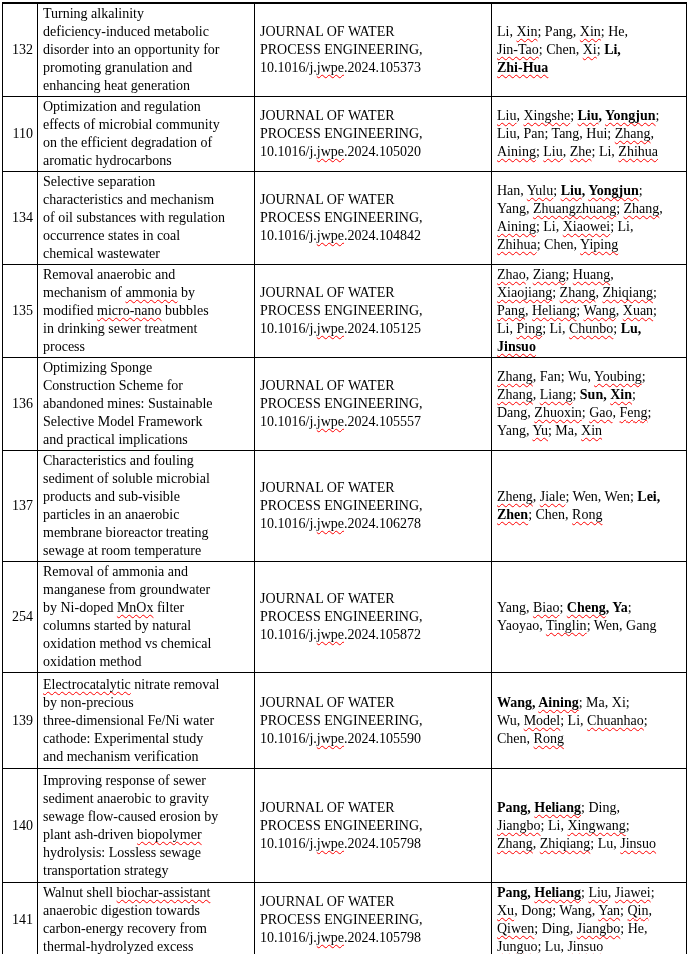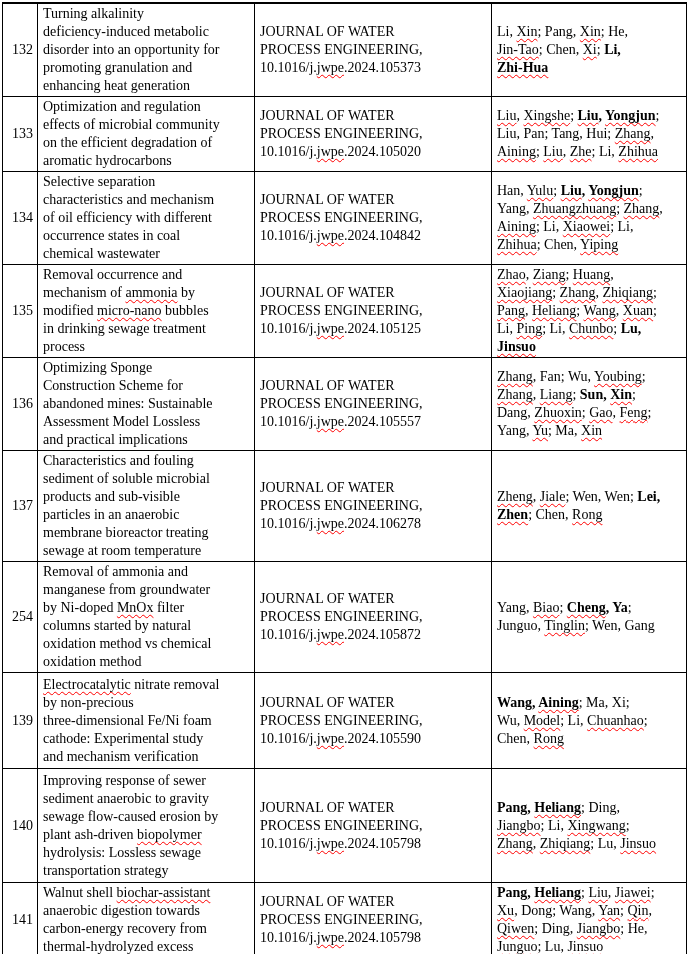--- a/index.html
+++ b/index.html
@@ -64,58 +64,58 @@
       <col style="width:195px">
     </colgroup>
     <tbody>
         <tr style="height: 92px;">
           <td class="col-num">132</td>
           <td class="col-title"><span>Turning alkalinity</span><br><span>deficiency-induced metabolic</span><br><span>disorder into an opportunity for</span><br><span>promoting granulation and</span><br><span>enhancing heat generation</span></td>
           <td class="col-journal"><span>JOURNAL OF WATER</span><br><span>PROCESS ENGINEERING,</span><br><span>10.1016/j.</span><span class="sq">jwpe</span><span>.2024.105373</span></td>
           <td class="col-authors"><span>Li, </span><span class="sq">Xin</span><span>; Pang, </span><span class="sq">Xin</span><span>; He,</span><br><span class="sq">Jin-Tao</span><span>; Chen, </span><span class="sq">Xi</span><span>; </span><span class="b">Li,</span><br><span class="b sq">Zhi-Hua</span></td>
         </tr>
         <tr style="height: 75px;">
-          <td class="col-num">133</td>
+          <td class="col-num">110</td>
           <td class="col-title"><span>Optimization and regulation</span><br><span>effects of microbial community</span><br><span>on the efficient degradation of</span><br><span>aromatic hydrocarbons</span></td>
           <td class="col-journal"><span>JOURNAL OF WATER</span><br><span>PROCESS ENGINEERING,</span><br><span>10.1016/j.</span><span class="sq">jwpe</span><span>.2024.105020</span></td>
           <td class="col-authors"><span class="sq">Liu</span><span>, </span><span class="sq">Xingshe</span><span>; </span><span class="b sq">Liu</span><span class="b">, </span><span class="b sq">Yongjun</span><span>;</span><br><span>Liu, Pan; Tang, Hui; </span><span class="sq">Zhang</span><span>,</span><br><span class="sq">Aining</span><span>; </span><span class="sq">Liu</span><span>, </span><span class="sq">Zhe</span><span>; Li, </span><span class="sq">Zhihua</span></td>
         </tr>
         <tr style="height: 91px;">
           <td class="col-num">134</td>
-          <td class="col-title"><span>Selective separation</span><br><span>characteristics and mechanism</span><br><span>of oil efficiency with different</span><br><span>occurrence states in coal</span><br><span>chemical wastewater</span></td>
+          <td class="col-title"><span>Selective separation</span><br><span>characteristics and mechanism</span><br><span>of oil substances with regulation</span><br><span>occurrence states in coal</span><br><span>chemical wastewater</span></td>
           <td class="col-journal"><span>JOURNAL OF WATER</span><br><span>PROCESS ENGINEERING,</span><br><span>10.1016/j.</span><span class="sq">jwpe</span><span>.2024.104842</span></td>
           <td class="col-authors"><span>Han, </span><span class="sq">Yulu</span><span>; </span><span class="b sq">Liu</span><span class="b">, </span><span class="b sq">Yongjun</span><span>;</span><br><span>Yang, </span><span class="sq">Zhuangzhuang</span><span>; </span><span class="sq">Zhang</span><span>,</span><br><span class="sq">Aining</span><span>; Li, </span><span class="sq">Xiaowei</span><span>; Li,</span><br><span class="sq">Zhihua</span><span>; Chen, </span><span class="sq">Yiping</span></td>
         </tr>
         <tr style="height: 93px;">
           <td class="col-num">135</td>
-          <td class="col-title"><span>Removal occurrence and</span><br><span>mechanism of </span><span class="sq">ammonia</span><span> by</span><br><span>modified </span><span class="sq">micro-nano</span><span> bubbles</span><br><span>in drinking sewage treatment</span><br><span>process</span></td>
+          <td class="col-title"><span>Removal anaerobic and</span><br><span>mechanism of </span><span class="sq">ammonia</span><span> by</span><br><span>modified </span><span class="sq">micro-nano</span><span> bubbles</span><br><span>in drinking sewer treatment</span><br><span>process</span></td>
           <td class="col-journal"><span>JOURNAL OF WATER</span><br><span>PROCESS ENGINEERING,</span><br><span>10.1016/j.</span><span class="sq">jwpe</span><span>.2024.105125</span></td>
           <td class="col-authors"><span class="sq">Zhao</span><span>, </span><span class="sq">Ziang</span><span>; </span><span class="sq">Huang</span><span>,</span><br><span class="sq">Xiaojiang</span><span>; </span><span class="sq">Zhang</span><span>, </span><span class="sq">Zhiqiang</span><span>;</span><br><span class="sq">Pang</span><span>, </span><span class="sq">Heliang</span><span>; </span><span class="sq">Wang</span><span>, </span><span class="sq">Xuan</span><span>;</span><br><span>Li, </span><span class="sq">Ping</span><span>; Li, </span><span class="sq">Chunbo</span><span>; </span><span class="b">Lu,</span><br><span class="b sq">Jinsuo</span></td>
         </tr>
         <tr style="height: 87px;">
           <td class="col-num">136</td>
-          <td class="col-title"><span>Optimizing Sponge</span><br><span>Construction Scheme for</span><br><span>abandoned mines: Sustainable</span><br><span>Assessment Model Lossless</span><br><span>and practical implications</span></td>
+          <td class="col-title"><span>Optimizing Sponge</span><br><span>Construction Scheme for</span><br><span>abandoned mines: Sustainable</span><br><span>Selective Model Framework</span><br><span>and practical implications</span></td>
           <td class="col-journal"><span>JOURNAL OF WATER</span><br><span>PROCESS ENGINEERING,</span><br><span>10.1016/j.</span><span class="sq">jwpe</span><span>.2024.105557</span></td>
           <td class="col-authors"><span class="sq">Zhang</span><span>, Fan; Wu, </span><span class="sq">Youbing</span><span>;</span><br><span class="sq">Zhang</span><span>, </span><span class="sq">Liang</span><span>; </span><span class="b">Sun, </span><span class="b sq">Xin</span><span>;</span><br><span>Dang, </span><span class="sq">Zhuoxin</span><span>; </span><span class="sq">Gao</span><span>, </span><span class="sq">Feng</span><span>;</span><br><span>Yang, </span><span class="sq">Yu</span><span>; Ma, </span><span class="sq">Xin</span></td>
         </tr>
         <tr style="height: 106px;">
           <td class="col-num">137</td>
           <td class="col-title"><span>Characteristics and fouling</span><br><span>sediment of soluble microbial</span><br><span>products and sub-visible</span><br><span>particles in an anaerobic</span><br><span>membrane bioreactor treating</span><br><span>sewage at room temperature</span></td>
           <td class="col-journal"><span>JOURNAL OF WATER</span><br><span>PROCESS ENGINEERING,</span><br><span>10.1016/j.</span><span class="sq">jwpe</span><span>.2024.106278</span></td>
           <td class="col-authors"><span class="sq">Zheng</span><span>, </span><span class="sq">Jiale</span><span>; Wen, Wen; </span><span class="b">Lei,</span><br><span class="b sq">Zhen</span><span>; Chen, </span><span class="sq">Rong</span></td>
         </tr>
         <tr style="height: 109px;">
           <td class="col-num">254</td>
           <td class="col-title"><span>Removal of ammonia and</span><br><span>manganese from groundwater</span><br><span>by Ni-doped </span><span class="sq">MnOx</span><span> filter</span><br><span>columns started by natural</span><br><span>oxidation method vs chemical</span><br><span>oxidation method</span></td>
           <td class="col-journal"><span>JOURNAL OF WATER</span><br><span>PROCESS ENGINEERING,</span><br><span>10.1016/j.</span><span class="sq">jwpe</span><span>.2024.105872</span></td>
-          <td class="col-authors"><span>Yang, </span><span class="sq">Biao</span><span>; </span><span class="b sq">Cheng</span><span class="b">, </span><span class="b">Ya</span><span>;</span><br><span>Junguo, </span><span class="sq">Tinglin</span><span>; Wen, Gang</span></td>
+          <td class="col-authors"><span>Yang, </span><span class="sq">Biao</span><span>; </span><span class="b sq">Cheng</span><span class="b">, </span><span class="b">Ya</span><span>;</span><br><span>Yaoyao, </span><span class="sq">Tinglin</span><span>; Wen, Gang</span></td>
         </tr>
         <tr style="height: 96px;">
           <td class="col-num">139</td>
-          <td class="col-title"><span class="sq">Electrocatalytic</span><span> nitrate removal</span><br><span>by non-precious</span><br><span>three-dimensional Fe/Ni foam</span><br><span>cathode: Experimental study</span><br><span>and mechanism verification</span></td>
+          <td class="col-title"><span class="sq">Electrocatalytic</span><span> nitrate removal</span><br><span>by non-precious</span><br><span>three-dimensional Fe/Ni water</span><br><span>cathode: Experimental study</span><br><span>and mechanism verification</span></td>
           <td class="col-journal"><span>JOURNAL OF WATER</span><br><span>PROCESS ENGINEERING,</span><br><span>10.1016/j.</span><span class="sq">jwpe</span><span>.2024.105590</span></td>
           <td class="col-authors"><span class="b">Wang, </span><span class="b sq">Aining</span><span>; Ma, Xi;</span><br><span>Wu, </span><span class="sq">Model</span><span>; Li, </span><span class="sq">Chuanhao</span><span>;</span><br><span>Chen, </span><span class="sq">Rong</span></td>
         </tr>
         <tr style="height: 114px;">
           <td class="col-num">140</td>
           <td class="col-title"><span>Improving response of sewer</span><br><span>sediment anaerobic to gravity</span><br><span>sewage flow-caused erosion by</span><br><span>plant ash-driven </span><span class="sq">biopolymer</span><br><span>hydrolysis: Lossless sewage</span><br><span>transportation strategy</span></td>
           <td class="col-journal"><span>JOURNAL OF WATER</span><br><span>PROCESS ENGINEERING,</span><br><span>10.1016/j.</span><span class="sq">jwpe</span><span>.2024.105798</span></td>
           <td class="col-authors"><span class="b">Pang, </span><span class="b sq">Heliang</span><span>; Ding,</span><br><span class="sq">Jiangbo</span><span>; Li, </span><span class="sq">Xingwang</span><span>;</span><br><span class="sq">Zhang</span><span>, </span><span class="sq">Zhiqiang</span><span>; Lu, </span><span class="sq">Jinsuo</span></td>
         </tr>
         <tr style="height: 74px;">

